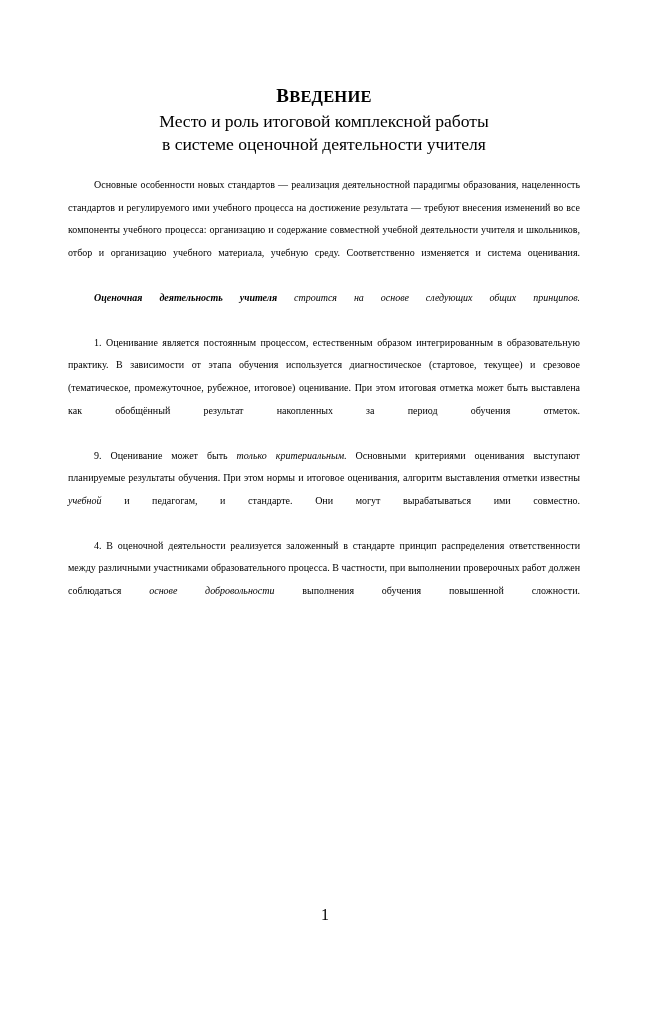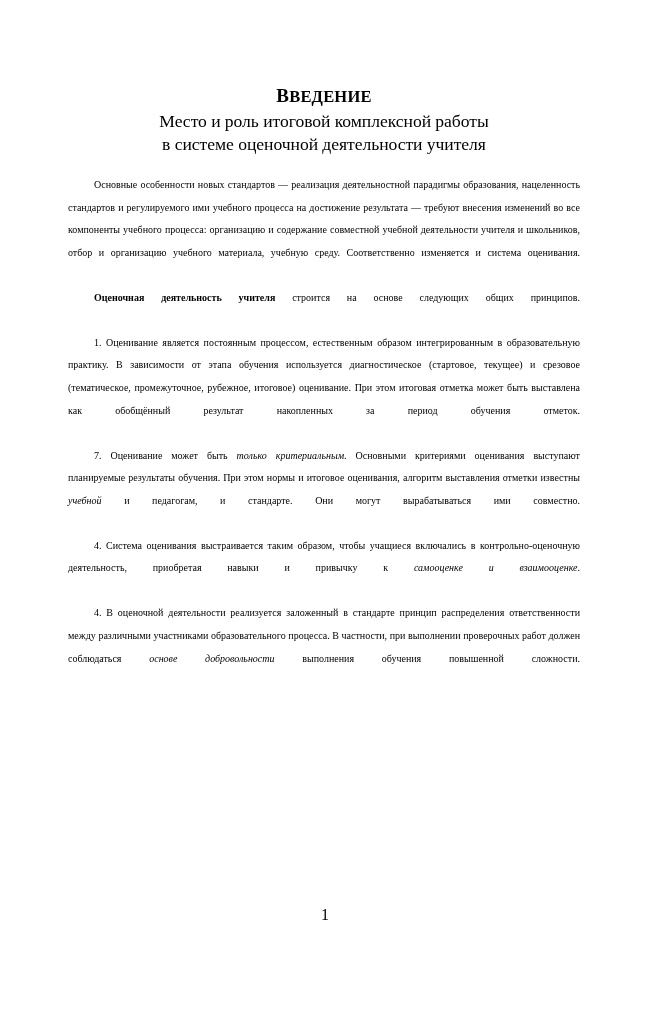--- a/index.html
+++ b/index.html
@@ -55,20 +55,21 @@
     text-indent: 26px;
     -webkit-hyphens: manual;
     hyphens: manual;
     word-spacing: 0.1px;
   }
   p.body + p.body {
     margin-top: 0;
   }
   p.gap-before {
     margin-top: 11px;
+    font-style: italic;
   }
   .i { font-style: italic; }
   .b { font-weight: bold; }
 
   
   p.body:after {
     content: "";
     display: inline-block;
     width: 100%;
   }
@@ -96,24 +97,23 @@
       <div class="h-title">Место и роль итоговой комплексной работы</div>
       <div class="h-title">в системе оценочной деятельности учителя</div>
     </div>
 
     <p class="body">Основные особенности новых стандартов — реализация деятельностной парадигмы образования, нацеленность стандартов и регулируемого ими учебного процесса на достижение результата — требуют внесения изменений во все компоненты учебного процесса: организацию и содержание совместной учебной деятельности учителя и школьников, отбор и организацию учебного материала, учебную среду. Соответственно изменяется и система оценивания.</p>
 
     <p class="body gap-before"><span class="b">Оценочная деятельность учителя</span><span> строится на основе следующих общих принципов.</span></p>
 
     <p class="body">1. Оценивание является постоянным процессом, естественным образом интегрированным в образовательную практику. В зависимости от этапа обучения используется диагностическое (стартовое, текущее) и срезовое (тематическое, промежуточное, рубежное, итоговое) оценивание. При этом итоговая отметка может быть выставлена как обобщённый результат накопленных за период обучения отметок.</p>
 
-    <p class="body"><span>7. Оценивание может быть </span><span class="i">только критериальным</span><span>. Основными критериями оценивания выступают планируемые результаты обучения. При этом нормы и итоговое оценивания, алгоритм выставления отметки известны </span><span class="i">учебной</span><span> и педагогам, и стандарте. Они могут вырабатываться ими совместно.</span></p>
+    <p class="body"><span>9. Оценивание может быть </span><span class="i">только критериальным</span><span>. Основными критериями оценивания выступают планируемые результаты обучения. При этом нормы и итоговое оценивания, алгоритм выставления отметки известны </span><span class="i">учебной</span><span> и педагогам, и стандарте. Они могут вырабатываться ими совместно.</span></p>
 
 
-    <p class="body"><span>4. Система оценивания выстраивается таким образом, чтобы учащиеся включались в контрольно-оценочную деятельность, приобретая навыки и привычку к </span><span class="i">самооценке и взаимооценке</span><span>.</span></p>
 
     <p class="body"><span>4. В оценочной деятельности реализуется заложенный в стандарте принцип распределения ответственности между различными участниками образовательного процесса. В частности, при выполнении проверочных работ должен соблюдаться </span><span class="i">основе добровольности</span><span> выполнения обучения повышенной сложности.</span></p>
 
   </div>
 
   <div class="folio">1</div>
 
 </div>
 
 </body></html>

